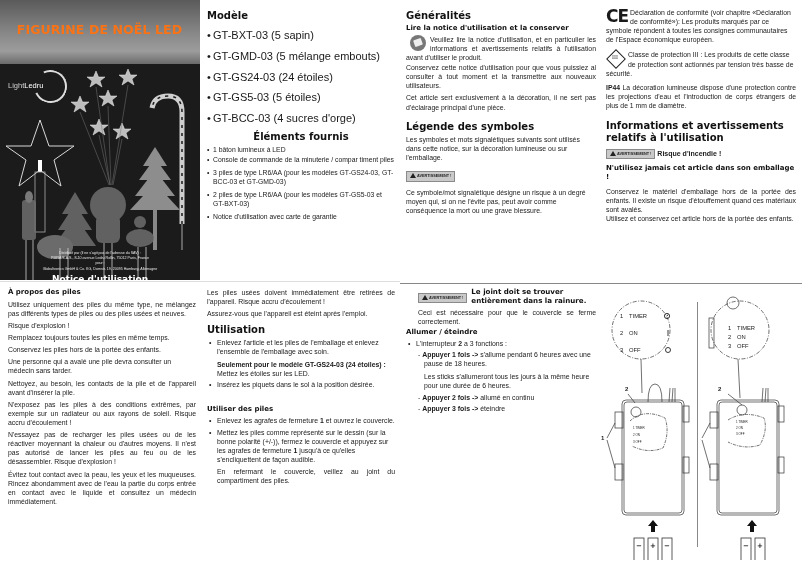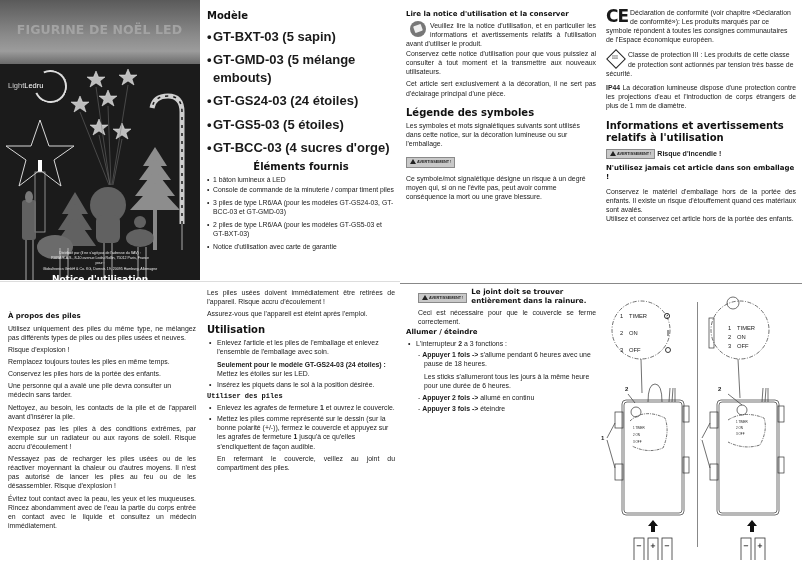--- a/index.html
+++ b/index.html
@@ -3,21 +3,21 @@
 <meta charset="utf-8">
 <style>
   * { box-sizing: border-box; margin: 0; padding: 0; }
   html, body { width: 802px; height: 567px; overflow: hidden; background: #ffffff; }
   body { font-family: "Liberation Sans", sans-serif; color: #1a1a1a; font-size: 7.2px; line-height: 1.32; position: relative; }
 
   
   .cover { position: absolute; left: 0; top: 0; width: 200px; height: 280px; background: #1b1b1b; overflow: hidden; }
   .cover-head { position: absolute; left: 0; top: 0; width: 200px; height: 64px;
     background: linear-gradient(180deg, #5a5a5a 0%, #8a8a8a 55%, #9c9c9c 80%, #6a6a6a 100%); }
-  .cover-title { position: absolute; left: 0; width: 199px; top: 22px; text-align: center; color: #a3a3a3;
+  .cover-title { position: absolute; left: 0; width: 199px; top: 22px; text-align: center; color: #f97316;
     font-family: "DejaVu Sans", sans-serif; font-weight: bold; font-size: 12.5px; letter-spacing: 0.1px; }
   .cover-art { position: absolute; left: 0; top: 64px; width: 200px; height: 216px; }
   .logo { position: absolute; left: 8px; top: 70px; width: 56px; height: 34px; }
   .logo-text { position: absolute; left: 0; top: 11px; color: #cfcfcf; font-size: 7.5px; white-space: nowrap; }
   .logo-text b { color: #fff; font-weight: normal; }
   .logo-arc { position: absolute; left: 26px; top: 0; width: 33px; height: 33px; border-radius: 50%;
     border: 2px solid #ddd; border-left-color: transparent; border-bottom-color: #ddd; transform: rotate(20deg); }
   .cover-notice { position: absolute; left: 0; width: 200px; top: 238px; text-align: center; color: #fff;
     font-family: "DejaVu Sans", sans-serif; font-weight: bold; font-size: 9px; margin-top: 36px; }
   .cover-distrib { position: absolute; left: 0; width: 200px; top: 251px; text-align: center; color: #e8e8e8; font-size: 3.6px; line-height: 1.45; }
@@ -138,38 +138,39 @@
   <div class="cover-distrib">
     <div>Distribué par (il ne s'agit pas de l'adresse du SAV) :</div>
     <div>PMRA S.A.S., 8-10 avenue Ledru Rollin, 75012 Paris, France</div>
     <div>pour :</div>
     <div>Globaltronics GmbH &amp; Co. KG, Domstr. 19, 20095 Hamburg, Allemagne</div>
   </div>
 </div>
 
 <div class="col" style="left:207px; top:10px; width:188px;">
   <h2 class="mb6">Modèle</h2>
-  <ul class="bul" style="font-size:13px;font-weight:bold;">
+  <ul class="bul" style="font-size:11px;">
     <li style="margin-bottom:6.3px;">GT-BXT-03 (5 sapin)</li>
     <li style="margin-bottom:6.3px;">GT-GMD-03 (5 mélange embouts)</li>
     <li style="margin-bottom:6.3px;">GT-GS24-03 (24 étoiles)</li>
     <li style="margin-bottom:6.3px;">GT-GS5-03 (5 étoiles)</li>
     <li style="margin-bottom:5px;">GT-BCC-03 (4 sucres d'orge)</li>
   </ul>
   <h2 class="mb3">Éléments fournis</h2>
   <ul class="bul" style="font-size:6.8px;">
     <li style="margin-bottom:1px;">1 bâton lumineux à LED</li>
     <li style="margin-bottom:4px;">Console de commande de la minuterie / compar timent piles</li>
     <li style="margin-bottom:4px;">3 piles de type LR6/AA (pour les modèles GT-GS24-03, GT-BCC-03 et GT-GMD-03)</li>
     <li style="margin-bottom:4px;">2 piles de type LR6/AA (pour les modèles GT-GS5-03 et GT-BXT-03)</li>
     <li>Notice d'utilisation avec carte de garantie</li>
   </ul>
 </div>
 
 <div class="col" style="left:406px; top:10px; width:190px;">
+  <h2 class="mb2">Généralités</h2>
   <h3 class="mb2">Lire la notice d'utilisation et la conserver</h3>
   <div style="font-size:6.9px;">
     <span class="icon-book"></span>
     <p class="j">Veuillez lire la notice d'utilisation, et en particulier les informations et avertissements relatifs à l'utilisation avant d'utiliser le produit.</p>
     <p class="j" style="clear:both; margin-top:1px;">Conservez cette notice d'utilisation pour que vous puissiez al consulter à tout moment et la transmettre aux nouveaux utilisateurs.</p>
     <p class="j" style="margin-top:3px;">Cet article sert exclusivement à la décoration, il ne sert pas d'éclairage principal d'une pièce.</p>
   </div>
   <h2 style="margin-top:9px; margin-bottom:2px;">Légende des symboles</h2>
   <p style="font-size:6.9px;">Les symboles et mots signalétiques suivants sont utilisés dans cette notice, sur la décoration lumineuse ou sur l'emballage.</p>
   <div style="margin-top:9px; margin-bottom:6px;">
@@ -200,21 +201,21 @@
   </div>
   <h3 style="margin-bottom:5px;">N'utilisez jamais cet article dans son emballage !</h3>
   <p class="j" style="font-size:6.9px;">Conservez le matériel d'emballage hors de la portée des enfants. Il existe un risque d'étouffement quand ces matériaux sont avalés.</p>
   <p class="j" style="font-size:6.9px;">Utilisez et conservez cet article hors de la portée des enfants.</p>
 </div>
 
 <div class="rule-left"></div>
 <div class="rule"></div>
 
 <div class="col" style="left:8px; top:288px; width:188px; font-size:6.9px;">
-  <h3 style="margin-bottom:3px;margin-top:24px;">À propos des piles</h3>
+  <h3 style="margin-bottom:3px;">À propos des piles</h3>
   <p class="j" style="margin-bottom:3px;">Utilisez uniquement des piles du même type, ne mélangez pas différents types de piles ou des piles usées et neuves.</p>
   <p style="margin-bottom:3px;">Risque d'explosion !</p>
   <p class="j" style="margin-bottom:3px;">Remplacez toujours toutes les piles en même temps.</p>
   <p style="margin-bottom:3px;">Conservez les piles hors de la portée des enfants.</p>
   <p style="margin-bottom:3px;">Une personne qui a avalé une pile devra consulter un médecin sans tarder.</p>
   <p class="j" style="margin-bottom:3px;">Nettoyez, au besoin, les contacts de la pile et de l'appareil avant d'insérer la pile.</p>
   <p class="j" style="margin-bottom:3px;">N'exposez pas les piles à des conditions extrêmes, par exemple sur un radiateur ou aux rayons de soleil. Risque accru d'écoulement !</p>
   <p class="j" style="margin-bottom:3px;">N'essayez pas de recharger les piles usées ou de les réactiver moyennant la chaleur ou d'autres moyens. Il n'est pas autorisé de lancer les piles au feu ou de les désassembler. Risque d'explosion !</p>
   <p class="j">Évitez tout contact avec la peau, les yeux et les muqueuses. Rincez abondamment avec de l'eau la partie du corps entrée en contact avec le liquide et consultez un médecin immédiatement.</p>
 </div>
@@ -225,21 +226,21 @@
   <h2 style="margin-bottom:2px;">Utilisation</h2>
   <ul class="bul2">
     <li>
       <span>Enlevez l'article et les piles de l'emballage et enlevez l'ensemble de l'emballage avec soin.</span>
       <div style="margin-top:3px;">
         <span class="b">Seulement pour le modèle GT-GS24-03 (24 étoiles) :</span><span> Mettez les étoiles sur les LED.</span>
       </div>
     </li>
     <li>Insérez les piquets dans le sol à la position désirée.</li>
   </ul>
-  <h3 style="margin-top:2px; margin-bottom:2px;font-family:Liberation Mono, monospace;">Utiliser des piles</h3>
+  <h3 style="margin-top:16px; margin-bottom:2px;">Utiliser des piles</h3>
   <ul class="bul2">
     <li><span>Enlevez les agrafes de fermeture </span><span class="b">1</span><span> et ouvrez le couvercle.</span></li>
     <li>
       <span>Mettez les piles comme représenté sur le dessin (sur la bonne polarité (+/-)), fermez le couvercle et appuyez sur les agrafes de fermeture </span><span class="b">1</span><span> jusqu'à ce qu'elles s'encliquettent de façon audible.</span>
       <p class="j" style="margin-top:3px;">En refermant le couvercle, veillez au joint du compartiment des piles.</p>
     </li>
   </ul>
 </div>
 
 <div class="col" style="left:406px; top:288px; width:190px; font-size:6.9px;">

